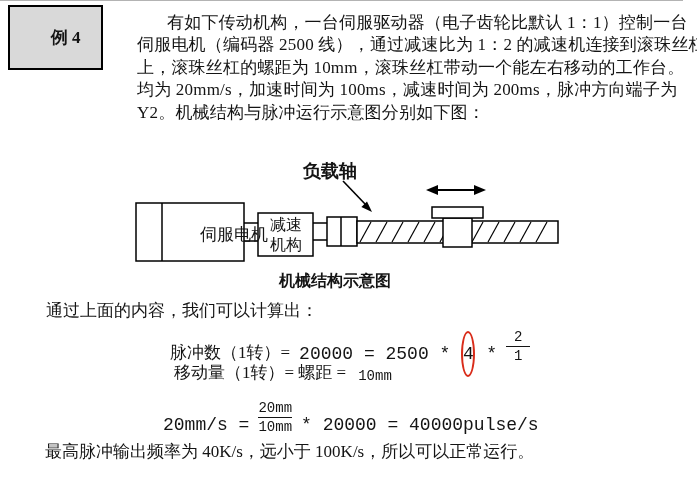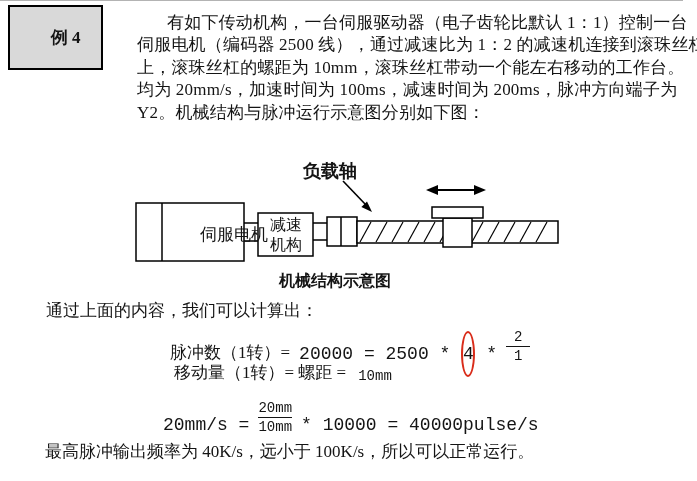--- a/index.html
+++ b/index.html
@@ -160,18 +160,18 @@
     <span class="m">10mm</span>
   </div>
 
   <div class="abs formula f-speed">
     <span class="m">20mm/s =</span>
     <span class="frac">
       <span>20mm</span>
       <span class="frac-bar"></span>
       <span>10mm</span>
     </span>
-    <span class="m">* 10000 = 40000pulse/s</span>
+    <span class="m">* 20000 = 40000pulse/s</span>
   </div>
 
   <div class="abs conclusion">最高脉冲输出频率为 40K/s，远小于 100K/s，所以可以正常运行。</div>
 
 </div>
 
 </body></html>

